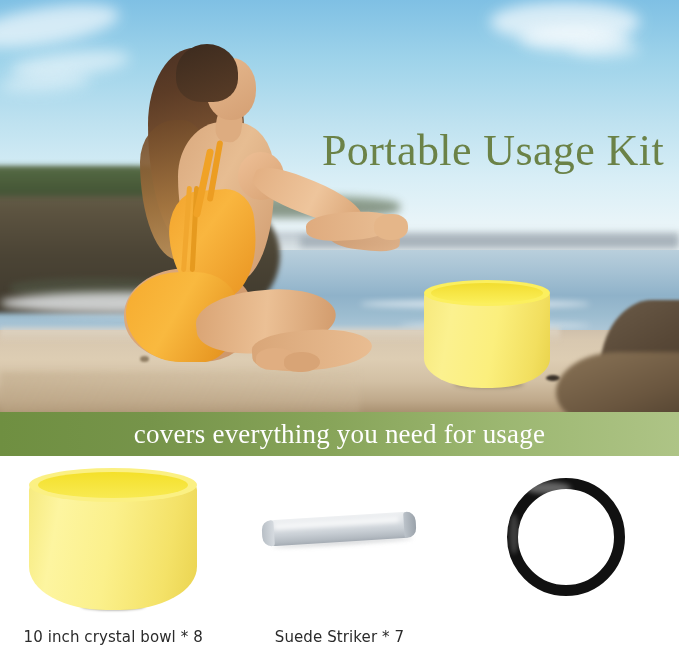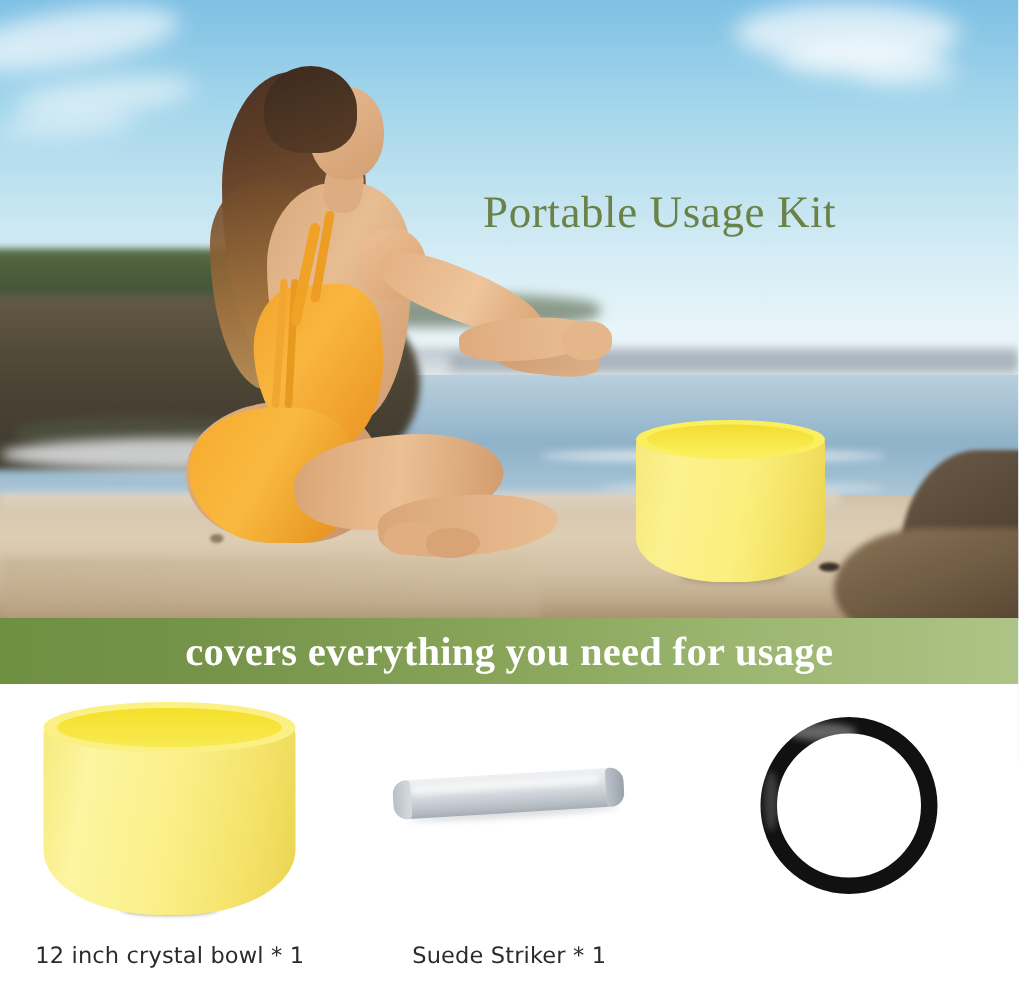--- a/index.html
+++ b/index.html
@@ -386,37 +386,36 @@
     background: rgba(60,50,30,0.35);
     border-radius: 50%;
     filter: blur(2px);
   }
 
   
   .hero-title {
     position: absolute;
     left: 322px; top: 125px;
     font-family: "Liberation Serif", "DejaVu Serif", serif;
-    font-size: 30px;
+    font-size: 44px;
     font-weight: 400;
     color: #6b8247;
     letter-spacing: 0.4px;
     white-space: nowrap;
   }
 
   
   .banner {
     position: absolute;
     left: 0; top: 412px;
     width: 679px; height: 44px;
     background: linear-gradient(to right, #6f8f41 0%, #76944a 22%, #87a459 48%, #9cb771 74%, #aec486 100%);
     display: flex;
     align-items: center;
     justify-content: center;
-    font-weight: bold;
   }
   .banner-text {
     font-family: "Liberation Serif", "DejaVu Serif", serif;
     font-size: 27px;
     color: #ffffff;
     letter-spacing: 0.2px;
     white-space: nowrap;
   }
 
   
@@ -632,34 +631,34 @@
 
     <div class="product-cell">
       <div class="product-art">
         <div class="pb">
           <div class="pb-shadow"></div>
           <div class="pb-body"></div>
           <div class="pb-rim"></div>
           <div class="pb-inner"></div>
         </div>
       </div>
-      <div class="product-label">12 inch crystal bowl * 1</div>
+      <div class="product-label">10 inch crystal bowl * 8</div>
     </div>
 
     <div class="product-cell">
       <div class="product-art">
         <div class="ps">
           <div class="ps-shadow"></div>
           <div class="ps-body"></div>
           <div class="ps-hl"></div>
           <div class="ps-cap-l"></div>
           <div class="ps-cap-r"></div>
         </div>
       </div>
-      <div class="product-label">Suede Striker * 1</div>
+      <div class="product-label">Suede Striker * 7</div>
     </div>
 
     <div class="product-cell">
       <div class="product-art">
         <div class="po">
           <div class="po-ring"></div>
           <div class="po-gloss"></div>
           <div class="po-gloss2"></div>
         </div>
       </div>

